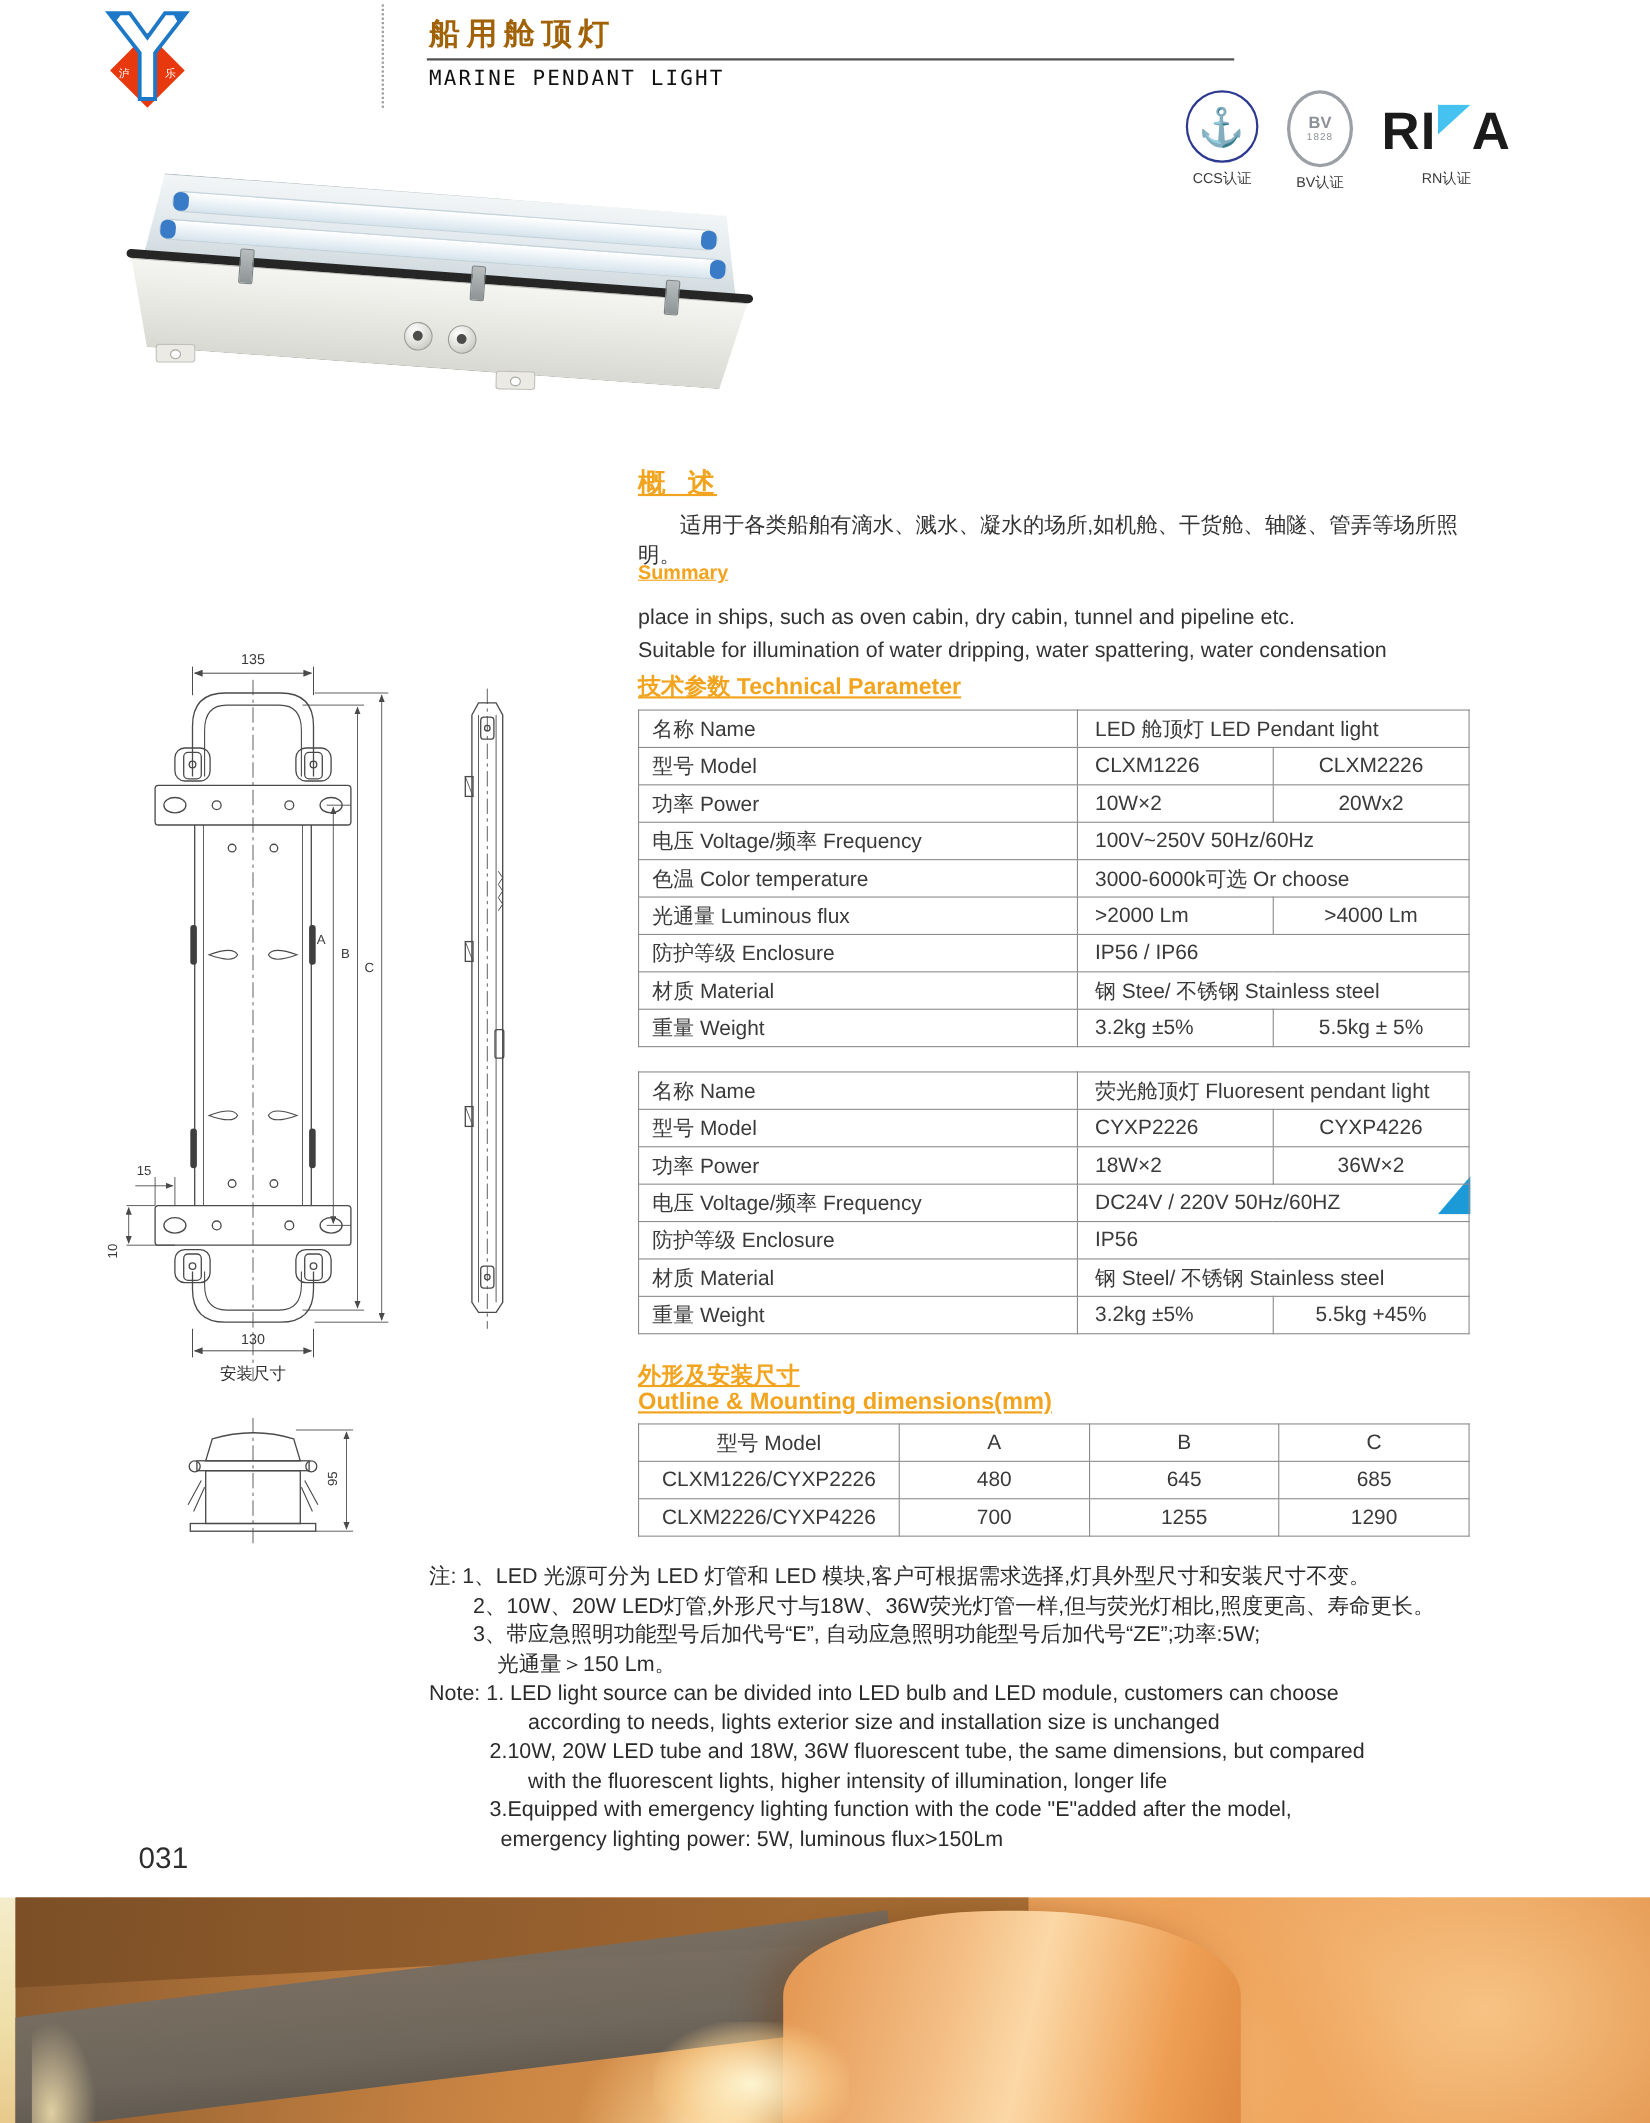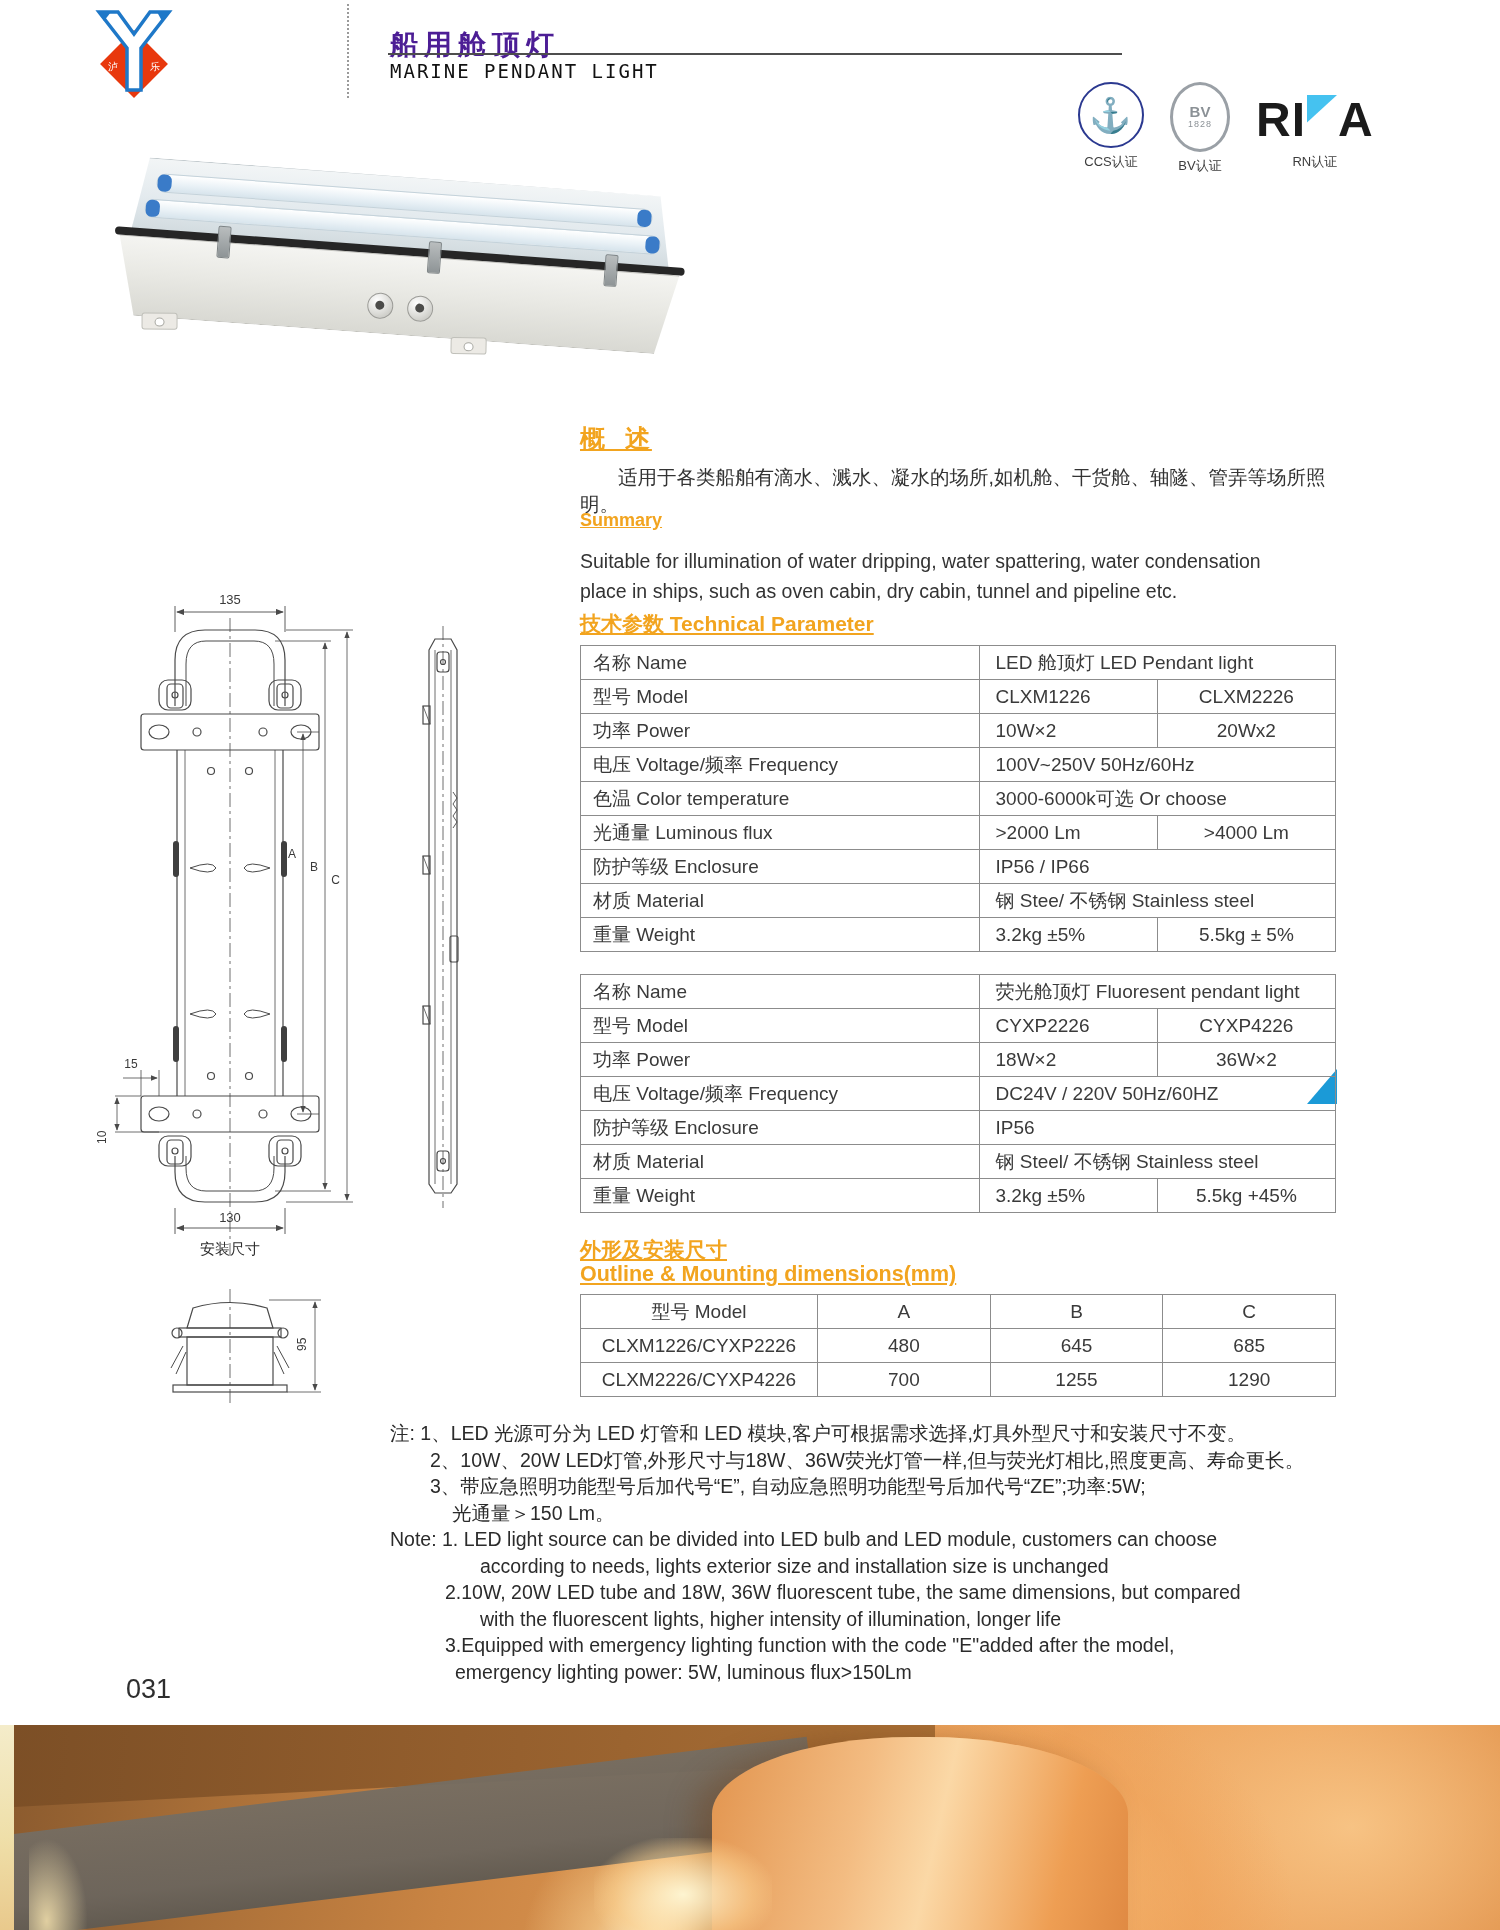--- a/index.html
+++ b/index.html
@@ -3,21 +3,21 @@
 <meta charset="utf-8">
 <style>
   html,body{margin:0;padding:0;background:#ffffff;}
   .page{position:relative;width:1500px;height:1930px;background:#fff;overflow:hidden;
         font-family:"Liberation Sans",sans-serif;color:#333;}
   .abs{position:absolute;}
 
   
   .logo-box{left:88px;top:8px;width:92px;height:90px;}
   .hdr-sep{left:347px;top:4px;height:94px;border-left:2px dotted #9a9a9a;width:0;}
-  .title-zh{left:390px;top:12px;font-size:28px;font-weight:bold;color:#4c1d95;letter-spacing:6px;margin-top:14px;}
+  .title-zh{left:390px;top:12px;font-size:28px;font-weight:bold;color:#a16207;letter-spacing:6px;}
   .title-line{left:388px;top:53px;width:734px;height:2px;background:#4d4d4d;}
   .title-en{left:390px;top:60px;font-size:19px;font-weight:400;color:#111;
             font-family:"DejaVu Sans Mono",monospace;letter-spacing:2px;}
 
   
   .certs{left:1078px;top:82px;display:flex;gap:26px;align-items:flex-start;}
   .cert{display:flex;flex-direction:column;align-items:center;width:auto;}
   .cert-label{font-size:13px;color:#3d3d3d;margin-top:5px;}
   .ccs-circle{width:62px;height:62px;border-radius:50%;border:2.5px solid #2B3990;
               display:flex;align-items:center;justify-content:center;color:#2B3990;font-size:34px;}
@@ -307,22 +307,22 @@
         <line x1="222" y1="746" x2="222" y2="834" stroke-width="0.8" marker-start="url(#arb)" marker-end="url(#ar)"></line>
         <text x="213" y="795" font-size="12" fill="#3a3a3a" stroke="none" transform="rotate(-90 213 795)">95</text>
       </g>
     </svg>
   </div>
 
   <div class="abs h-orange ov-head">概  述</div>
   <div class="abs ov-body">适用于各类船舶有滴水、溅水、凝水的场所,如机舱、干货舱、轴隧、管弄等场所照明。</div>
   <div class="abs h-orange sum-head">Summary</div>
   <div class="abs sum-lines" id="summary-lines">
+      <div>place in ships, such as oven cabin, dry cabin, tunnel and pipeline etc.</div>
       <div>Suitable for illumination of water dripping, water spattering, water condensation</div>
-      <div>place in ships, such as oven cabin, dry cabin, tunnel and pipeline etc.</div>
     </div>
 
   <div class="abs h-orange tech-head">技术参数 Technical Parameter</div>
   <table class="abs ptable t1" id="led-table">
       <tbody>
         <tr>
           <td class="lbl">名称 Name</td>
           <td colspan="2" class="val span">LED 舱顶灯 LED Pendant light</td>
         </tr>
         <tr>

